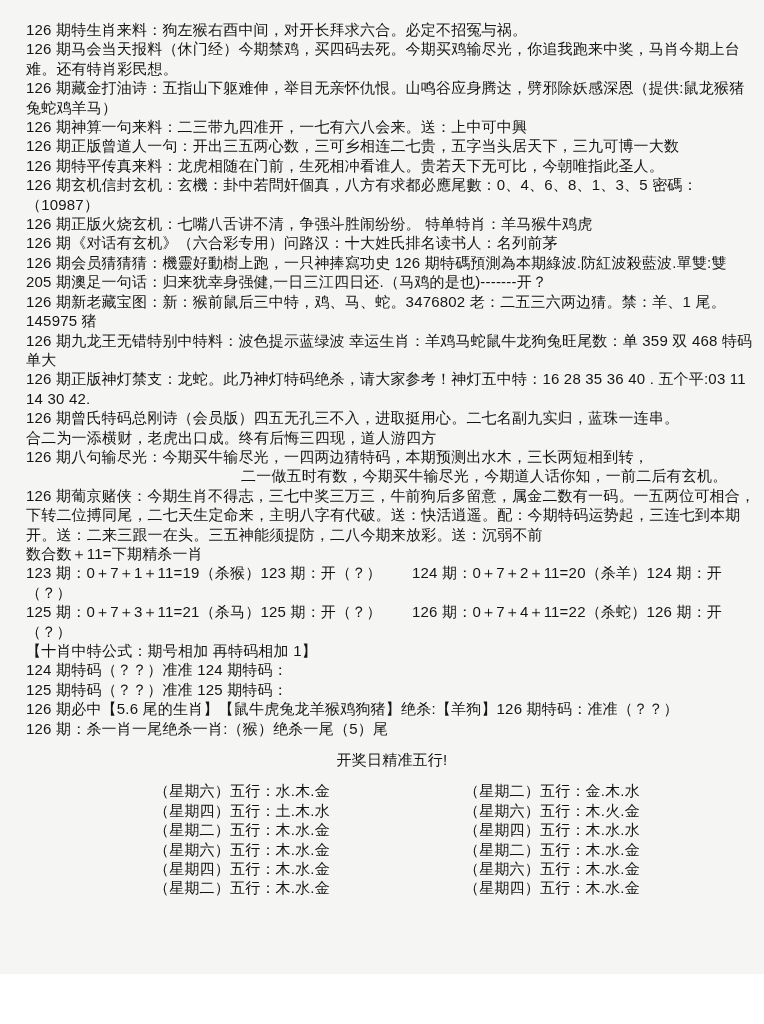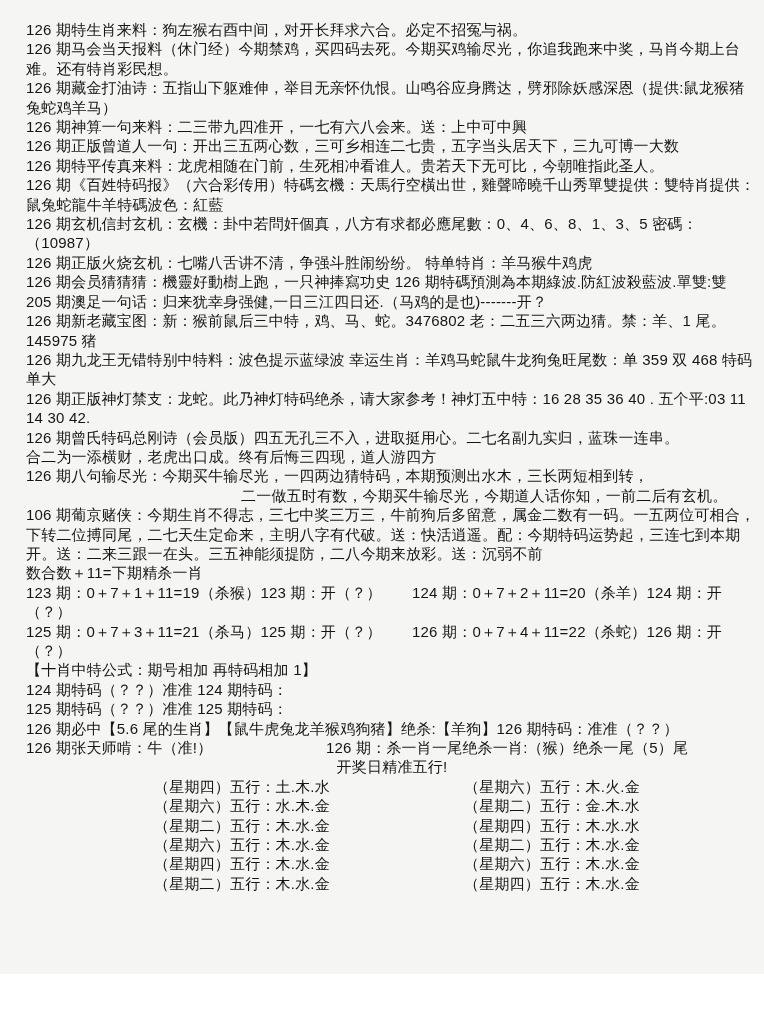--- a/index.html
+++ b/index.html
@@ -29,21 +29,21 @@
   .indent {
     padding-left: 215px;
   }
   .split {
     display: flex;
   }
   .split .l { width: 300px; }
   .split .r { flex: 1; }
   .wx-title {
     text-align: center;
-    margin: 0;
+    margin: 12px;
   }
   .wx-row { display: flex; margin: 0; }
   .wx-left {
     margin-left: 128px;
     width: 310px;
   }
   .wx-right { flex: 1; }
   .smudge {
     display: inline-block;
     vertical-align: middle;
@@ -62,55 +62,54 @@
 <body>
 
 <div class="page">
 
   <p class="ln">126 期特生肖来料：狗左猴右酉中间，对开长拜求六合。必定不招冤与祸。</p>
   <p class="ln">126 期马会当天报料（休门经）今期禁鸡，买四码去死。今期买鸡输尽光，你追我跑来中奖，马肖今期上台难。还有特肖彩民想。</p>
   <p class="ln">126 期藏金打油诗：五指山下躯难伸，举目无亲怀仇恨。山鸣谷应身腾达，劈邪除妖感深恩（提供:鼠龙猴猪兔蛇鸡羊马）</p>
   <p class="ln">126 期神算一句来料：二三带九四准开，一七有六八会来。送：上中可中興</p>
   <p class="ln">126 期正版曾道人一句：开出三五两心数，三可乡相连二七贵，五字当头居天下，三九可博一大数</p>
   <p class="ln">126 期特平传真来料：龙虎相随在门前，生死相冲看谁人。贵若天下无可比，今朝唯指此圣人。</p>
-  <p class="ln">126 期《百姓特码报》（六合彩传用）特碼玄機：天馬行空橫出世，雞聲啼曉千山秀單雙提供：雙特肖提供：鼠兔蛇龍牛羊特碼波色：紅藍</p>
   <p class="ln">126 期玄机信封玄机：玄機：卦中若問奸個真，八方有求都必應尾數：0、4、6、8、1、3、5 密碼：（10987）</p>
   <p class="ln">126 期正版火烧玄机：七嘴八舌讲不清，争强斗胜闹纷纷。 特单特肖：羊马猴牛鸡虎</p>
+  <p class="ln">126 期《对话有玄机》（六合彩专用）问路汉：十大姓氏排名读书人：名列前茅</p>
   <p class="ln">126 期会员猜猜猜：機靈好動樹上跑，一只神捧寫功史 126 期特碼預測為本期綠波.防紅波殺藍波.單雙:雙</p>
   <p class="ln">205 期澳足一句话：归来犹幸身强健,一日三江四日还.（马鸡的是也)-------开？</p>
   <p class="ln">126 期新老藏宝图：新：猴前鼠后三中特，鸡、马、蛇。3476802 老：二五三六两边猜。禁：羊、1 尾。145975 猪</p>
   <p class="ln">126 期九龙王无错特别中特料：波色提示蓝绿波 幸运生肖：羊鸡马蛇鼠牛龙狗兔旺尾数：单 359 双 468 特码 单大</p>
   <p class="ln">126 期正版神灯禁支：龙蛇。此乃神灯特码绝杀，请大家参考！神灯五中特：16 28 35 36 40 . 五个平:03 11 14 30 42.</p>
   <p class="ln">126 期曾氏特码总刚诗（会员版）四五无孔三不入，进取挺用心。二七名副九实归，蓝珠一连串。</p>
   <p class="ln">合二为一添横财，老虎出口成。终有后悔三四现，道人游四方</p>
   <p class="ln">126 期八句输尽光：今期买牛输尽光，一四两边猜特码，本期预测出水木，三长两短相到转，</p>
   <p class="ln indent">二一做五时有数，今期买牛输尽光，今期道人话你知，一前二后有玄机。</p>
-  <p class="ln">106 期葡京赌侠：今期生肖不得志，三七中奖三万三，牛前狗后多留意，属金二数有一码。一五两位可相合，下转二位搏同尾，二七天生定命来，主明八字有代破。送：快活逍遥。配：今期特码运势起，三连七到本期开。送：二来三跟一在头。三五神能须提防，二八今期来放彩。送：沉弱不前</p>
+  <p class="ln">126 期葡京赌侠：今期生肖不得志，三七中奖三万三，牛前狗后多留意，属金二数有一码。一五两位可相合，下转二位搏同尾，二七天生定命来，主明八字有代破。送：快活逍遥。配：今期特码运势起，三连七到本期开。送：二来三跟一在头。三五神能须提防，二八今期来放彩。送：沉弱不前</p>
   <p class="ln">数合数＋11=下期精杀一肖</p>
   <p class="ln">123 期：0＋7＋1＋11=19（杀猴）123 期：开（？）　　124 期：0＋7＋2＋11=20（杀羊）124 期：开（？）</p>
   <p class="ln">125 期：0＋7＋3＋11=21（杀马）125 期：开（？）　　126 期：0＋7＋4＋11=22（杀蛇）126 期：开（？）</p>
   <p class="ln">【十肖中特公式：期号相加 再特码相加 1】</p>
   <p class="ln">124 期特码（？？）准准 124 期特码：</p>
   <p class="ln">125 期特码（？？）准准 125 期特码：</p>
   <p class="ln">126 期必中【5.6 尾的生肖】【鼠牛虎兔龙羊猴鸡狗猪】绝杀:【羊狗】126 期特码：准准（？？）</p>
 
   <div class="ln split">
-    <span class="l">126 期张天师啃：牛（准!）</span>
     <span class="r">126 期：杀一肖一尾绝杀一肖:（猴）绝杀一尾（5）尾</span>
   </div>
 
   <p class="ln wx-title">开奖日精准五行!</p>
 
   <div class="ln wx-row">
+    <span class="wx-left">（星期六）五行：水.木.金</span>
+    <span class="wx-right">（星期二）五行：金.木.水</span>
+  </div>
+  <div class="ln wx-row">
     <span class="wx-left">（星期四）五行：土.木.水</span>
     <span class="wx-right">（星期六）五行：木.火.金</span>
-  </div>
-  <div class="ln wx-row">
-    <span class="wx-left">（星期六）五行：水.木.金</span>
-    <span class="wx-right">（星期二）五行：金.木.水</span>
   </div>
   <div class="ln wx-row">
     <span class="wx-left">（星期二）五行：木.水.金</span>
     <span class="wx-right">（星期四）五行：木.水.水</span>
   </div>
   <div class="ln wx-row">
     <span class="wx-left">（星期六）五行：木.水.金</span>
     <span class="wx-right">（星期二）五行：木.水.金</span>
   </div>
   <div class="ln wx-row">

